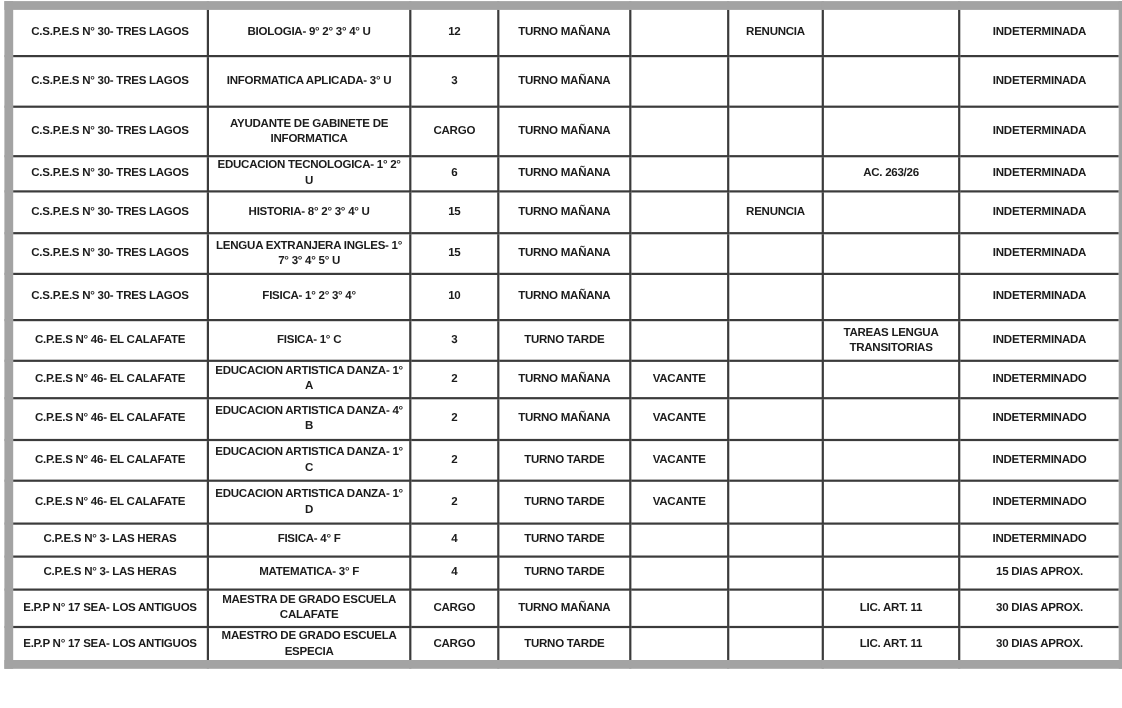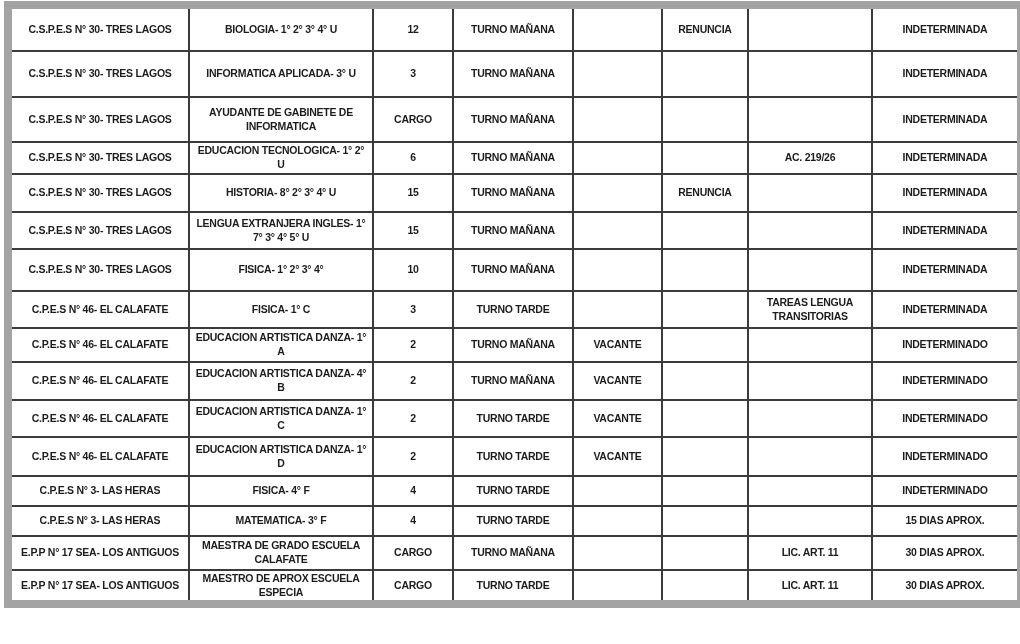--- a/index.html
+++ b/index.html
@@ -63,21 +63,21 @@
     <col style="width:80px">
     <col style="width:120px">
     <col style="width:89px">
     <col style="width:86px">
     <col style="width:124px">
     <col style="width:149px">
   </colgroup>
   <tbody>
       <tr>
         <td>C.S.P.E.S N° 30- TRES LAGOS</td>
-        <td>BIOLOGIA- 1° 2° 3° 4° U</td>
+        <td>BIOLOGIA- 9° 2° 3° 4° U</td>
         <td>12</td>
         <td>TURNO MAÑANA</td>
         <td></td>
         <td>RENUNCIA</td>
         <td></td>
         <td>INDETERMINADA</td>
       </tr>
       <tr>
         <td>C.S.P.E.S N° 30- TRES LAGOS</td>
         <td>INFORMATICA APLICADA- 3° U</td>
@@ -98,21 +98,21 @@
         <td></td>
         <td>INDETERMINADA</td>
       </tr>
       <tr>
         <td>C.S.P.E.S N° 30- TRES LAGOS</td>
         <td>EDUCACION TECNOLOGICA- 1° 2° U</td>
         <td>6</td>
         <td>TURNO MAÑANA</td>
         <td></td>
         <td></td>
-        <td>AC. 219/26</td>
+        <td>AC. 263/26</td>
         <td>INDETERMINADA</td>
       </tr>
       <tr>
         <td>C.S.P.E.S N° 30- TRES LAGOS</td>
         <td>HISTORIA- 8° 2° 3° 4° U</td>
         <td>15</td>
         <td>TURNO MAÑANA</td>
         <td></td>
         <td>RENUNCIA</td>
         <td></td>
@@ -213,21 +213,21 @@
         <td>MAESTRA DE GRADO ESCUELA CALAFATE</td>
         <td>CARGO</td>
         <td>TURNO MAÑANA</td>
         <td></td>
         <td></td>
         <td>LIC. ART. 11</td>
         <td>30 DIAS APROX.</td>
       </tr>
       <tr>
         <td>E.P.P N° 17 SEA- LOS ANTIGUOS</td>
-        <td>MAESTRO DE APROX ESCUELA ESPECIA</td>
+        <td>MAESTRO DE GRADO ESCUELA ESPECIA</td>
         <td>CARGO</td>
         <td>TURNO TARDE</td>
         <td></td>
         <td></td>
         <td>LIC. ART. 11</td>
         <td>30 DIAS APROX.</td>
       </tr>
     </tbody>
 </table>
 

